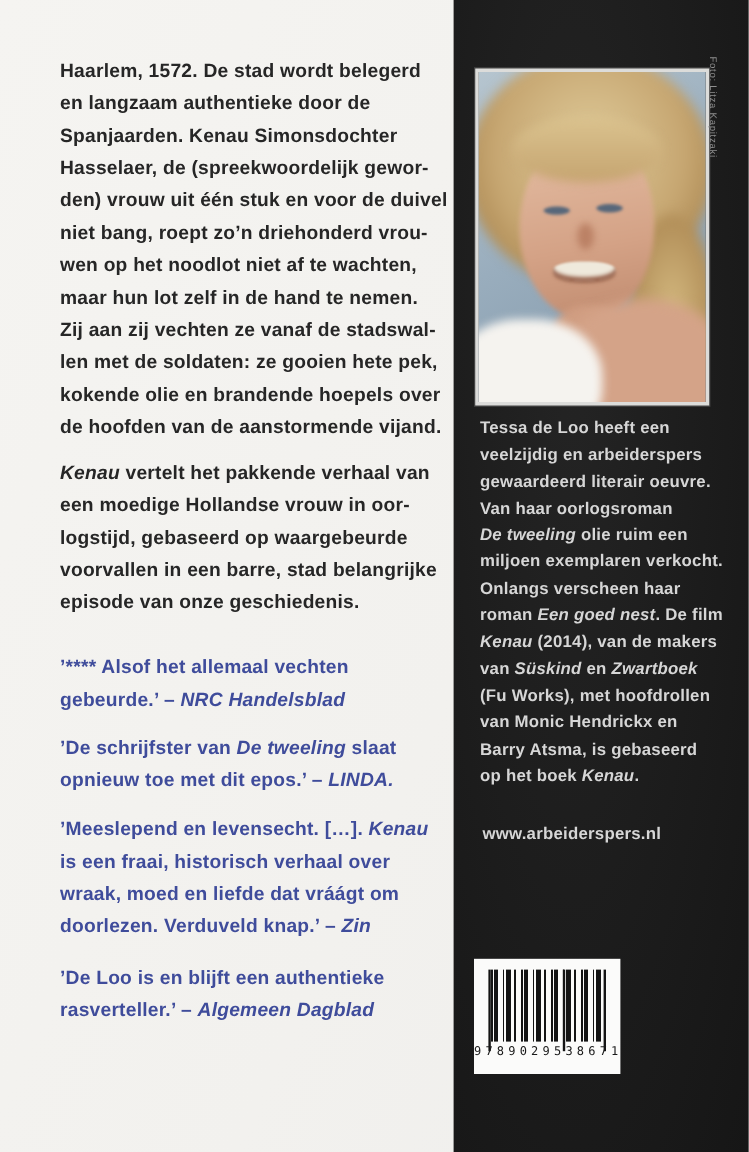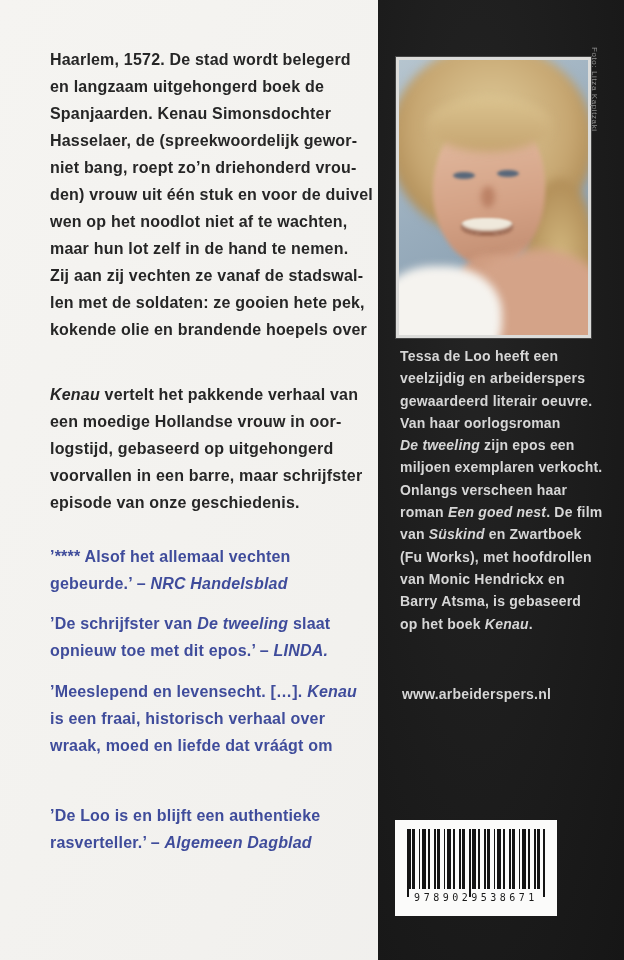--- a/index.html
+++ b/index.html
@@ -52,71 +52,73 @@
   .white-top { left:-22px; bottom:-36px; width:125px; height:105px; border-radius:45%;
     background:#f5f3ef; filter:blur(4px); }
   .photo-credit {
     position:absolute; left:212px; top:47px; writing-mode:vertical-rl;
     font-size:8px; letter-spacing:0.6px; color:#8f8f8f; white-space:nowrap;
   }
   .bio { position:absolute; left:22px; top:345px; font-size:14px; font-weight:700;
     letter-spacing:0.2px; line-height:22.3px; color:#d6d6d6; white-space:nowrap; }
   .website { position:absolute; left:24px; top:686px; font-size:14px; font-weight:700;
     letter-spacing:0.2px; color:#d6d6d6; white-space:nowrap; }
-  .barcode { position:absolute; left:17px; top:820px; width:162px; height:96px;
+  .barcode { position:absolute; left:17px; top:799px; width:122px; height:96px;
     background:#fbfbfa; }
   .bars { position:absolute; left:14px; right:14px; top:9px; height:60px;
     background:repeating-linear-gradient(90deg,
       #141414 0 2px, #fbfbfa 2px 3px, #141414 3px 6px, #fbfbfa 6px 10px,
       #141414 10px 11px, #fbfbfa 11px 13px, #141414 13px 17px, #fbfbfa 17px 19px,
       #141414 19px 21px, #fbfbfa 21px 25px); }
   .guard { position:absolute; top:9px; width:2px; height:68px; background:#141414; }
   .guard.g1 { left:12px; } .guard.g2 { left:74px; } .guard.g3 { right:12px; }
   .digits { position:absolute; left:0; right:0; top:72px; text-align:center;
     font-family:"DejaVu Sans Mono", monospace; font-size:10px; letter-spacing:3.5px;
     color:#191919; }
 </style>
 </head>
 <body>
 
 <div class="cover">
 
   <div class="left-panel">
     <div class="block body-text" style="top:46px">
         <div class="tline"><span>Haarlem, 1572. De stad wordt belegerd</span></div>
-        <div class="tline"><span>en langzaam uitgehongerd boek de</span></div>
+        <div class="tline"><span>en langzaam authentieke door de</span></div>
         <div class="tline"><span>Spanjaarden. Kenau Simonsdochter</span></div>
         <div class="tline"><span>Hasselaer, de (spreekwoordelijk gewor-</span></div>
+        <div class="tline"><span>den) vrouw uit één stuk en voor de duivel</span></div>
         <div class="tline"><span>niet bang, roept zo’n driehonderd vrou-</span></div>
-        <div class="tline"><span>den) vrouw uit één stuk en voor de duivel</span></div>
         <div class="tline"><span>wen op het noodlot niet af te wachten,</span></div>
         <div class="tline"><span>maar hun lot zelf in de hand te nemen.</span></div>
         <div class="tline"><span>Zij aan zij vechten ze vanaf de stadswal-</span></div>
         <div class="tline"><span>len met de soldaten: ze gooien hete pek,</span></div>
         <div class="tline"><span>kokende olie en brandende hoepels over</span></div>
+        <div class="tline"><span>de hoofden van de aanstormende vijand.</span></div>
       </div>
     <div class="block body-text" style="top:381px">
         <div class="tline"><span style="font-style: italic;">Kenau</span><span> vertelt het pakkende verhaal van</span></div>
         <div class="tline"><span>een moedige Hollandse vrouw in oor-</span></div>
-        <div class="tline"><span>logstijd, gebaseerd op uitgehongerd</span></div>
-        <div class="tline"><span>voorvallen in een barre, maar schrijfster</span></div>
+        <div class="tline"><span>logstijd, gebaseerd op waargebeurde</span></div>
+        <div class="tline"><span>voorvallen in een barre, stad belangrijke</span></div>
         <div class="tline"><span>episode van onze geschiedenis.</span></div>
       </div>
     <div class="block quote-text" style="top:543px">
         <div class="tline"><span>’**** Alsof het allemaal vechten</span></div>
         <div class="tline"><span>gebeurde.’ – </span><span style="font-style: italic; text-align: center;">NRC Handelsblad</span></div>
       </div>
     <div class="block quote-text" style="top:610px">
         <div class="tline"><span>’De schrijfster van </span><span style="font-style: italic;">De tweeling</span><span> slaat</span></div>
         <div class="tline"><span>opnieuw toe met dit epos.’ – </span><span style="font-style: italic;">LINDA.</span></div>
       </div>
     <div class="block quote-text" style="top:678px">
         <div class="tline"><span>’Meeslepend en levensecht. […]. </span><span style="font-style: italic;">Kenau</span></div>
         <div class="tline"><span>is een fraai, historisch verhaal over</span></div>
         <div class="tline"><span>wraak, moed en liefde dat vráágt om</span></div>
+        <div class="tline"><span>doorlezen. Verduveld knap.’ – </span><span style="font-style: italic;">Zin</span></div>
       </div>
     <div class="block quote-text" style="top:802px">
         <div class="tline"><span>’De Loo is en blijft een authentieke</span></div>
         <div class="tline"><span>rasverteller.’ – </span><span style="font-style: italic; text-align: right;">Algemeen Dagblad</span></div>
       </div>
   </div>
 
   <div class="right-panel">
 
     <div class="photo-frame">
@@ -135,25 +137,26 @@
       </div>
     </div>
 
     <div class="photo-credit">Foto: Litza Kapitzaki</div>
 
     <div class="bio">
         <div class="tline"><span>Tessa de Loo heeft een</span></div>
         <div class="tline"><span>veelzijdig en arbeiderspers</span></div>
         <div class="tline"><span>gewaardeerd literair oeuvre.</span></div>
         <div class="tline"><span>Van haar oorlogsroman</span></div>
-        <div class="tline"><span style="font-style: italic;">De tweeling</span><span> zijn epos een</span></div>
+        <div class="tline"><span style="font-style: italic;">De tweeling</span><span> olie ruim een</span></div>
         <div class="tline"><span>miljoen exemplaren verkocht.</span></div>
         <div class="tline"><span>Onlangs verscheen haar</span></div>
         <div class="tline"><span>roman </span><span style="font-style: italic;">Een goed nest</span><span>. De film</span></div>
-        <div class="tline"><span>van </span><span style="font-style: italic;">Süskind</span><span> en </span><span style="">Zwartboek</span></div>
+        <div class="tline"><span style="font-style: italic;">Kenau</span><span> (2014), van de makers</span></div>
+        <div class="tline"><span>van </span><span style="font-style: italic;">Süskind</span><span> en </span><span style="font-style: italic;">Zwartboek</span></div>
         <div class="tline"><span>(Fu Works), met hoofdrollen</span></div>
         <div class="tline"><span>van Monic Hendrickx en</span></div>
         <div class="tline"><span>Barry Atsma, is gebaseerd</span></div>
         <div class="tline"><span>op het boek </span><span style="font-style: italic;">Kenau</span><span>.</span></div>
       </div>
 
     <div class="website">www.arbeiderspers.nl</div>
 
     <div class="barcode">
       <div class="bars"></div>

